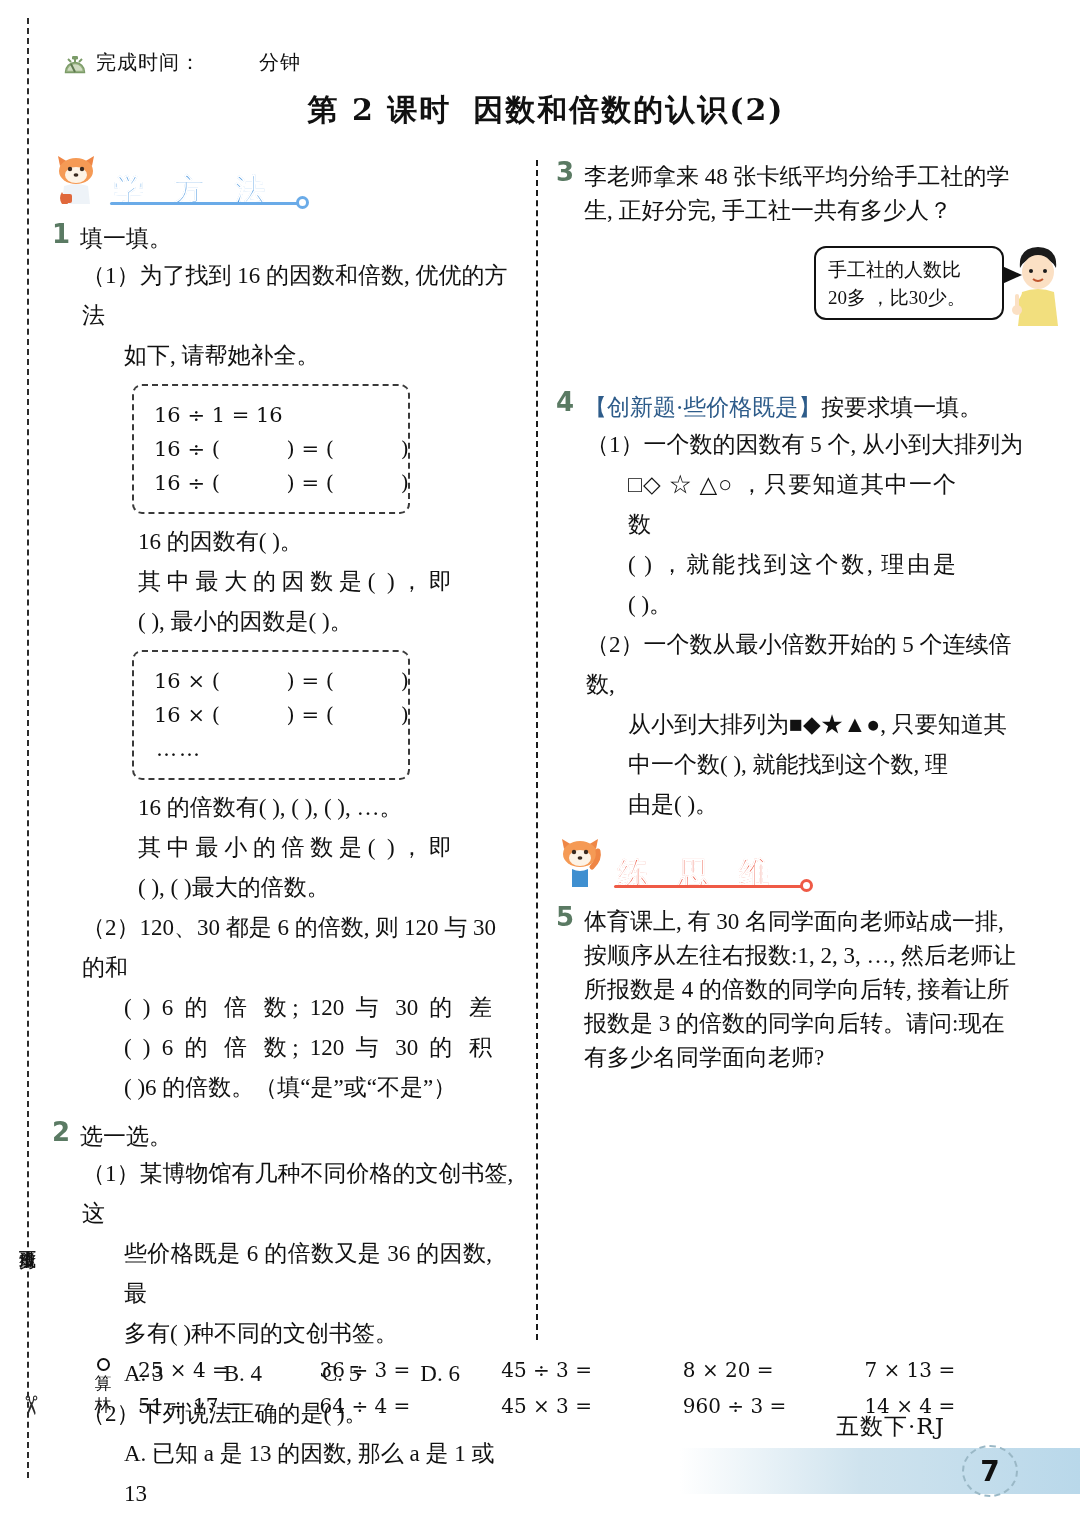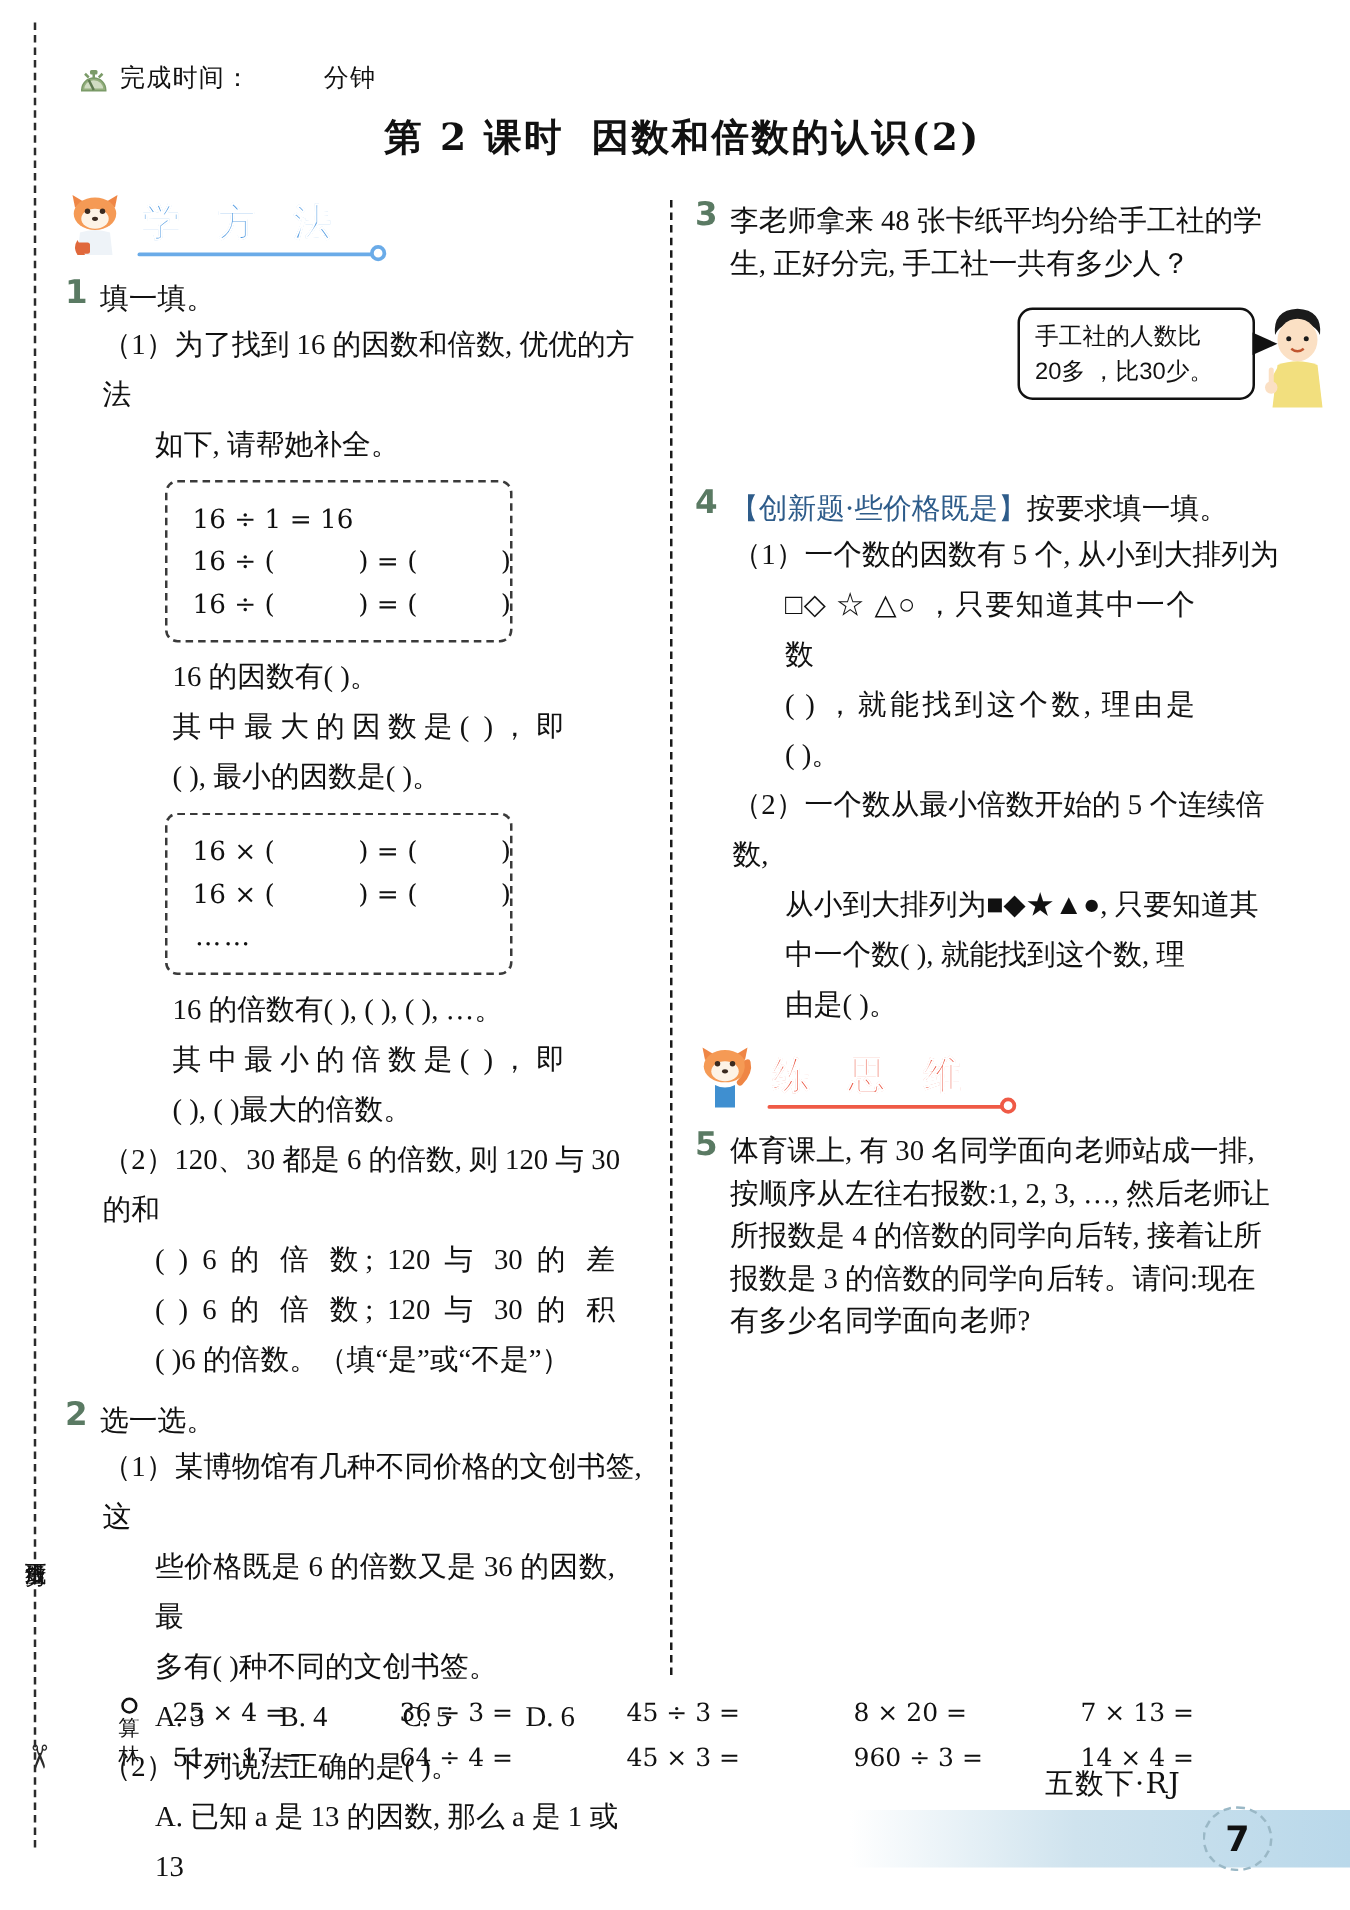--- a/index.html
+++ b/index.html
@@ -61,21 +61,21 @@
     height: 1180px; width: 0;
     border-left: 2px dashed #1a1a1a;
   }
   .col-left  { position: absolute; left: 52px;  top: 158px; width: 470px; }
   .col-right { position: absolute; left: 556px; top: 160px; width: 480px; }
 
   
   .banner { position: relative; height: 58px; margin-bottom: 6px; }
   .banner .fox { position: absolute; left: 0; top: -4px; width: 50px; height: 52px; }
   .banner .btext {
-    position: absolute; left: 62px; top: 0;
+    position: absolute; left: 62px; top: 12px;
     font-size: 30px; font-weight: bold;
     letter-spacing: 10px;
     font-family: "DejaVu Sans", sans-serif;
     -webkit-text-stroke: 0.6px #ffffff;
   }
   .banner.blue .btext { color: #4b97e0; }
   .banner.red  .btext { color: #e8402a; }
   .banner .bline {
     position: absolute; left: 58px; top: 44px;
     height: 3px; width: 190px; border-radius: 2px;
@@ -117,21 +117,21 @@
   .dbox .dots { letter-spacing: 2px; padding-left: 2px; }
 
   
   .bubble-wrap { position: relative; height: 96px; margin-top: 12px; }
   .bubble {
     position: absolute; left: 258px; top: 6px;
     width: 190px; min-height: 66px;
     border: 2.5px solid #111; border-radius: 12px;
     padding: 8px 10px 6px 12px;
     font-size: 19px; line-height: 28px;
-    font-family: Liberation Sans, sans-serif;
+    font-family: Liberation Serif, serif;
   }
   .bubble:after {
     content: ""; position: absolute; right: -20px; top: 18px;
     width: 0; height: 0;
     border-top: 9px solid transparent;
     border-bottom: 9px solid transparent;
     border-left: 20px solid #111;
   }
   .boy { position: absolute; left: 452px; top: 2px; width: 60px; height: 86px; }
 

